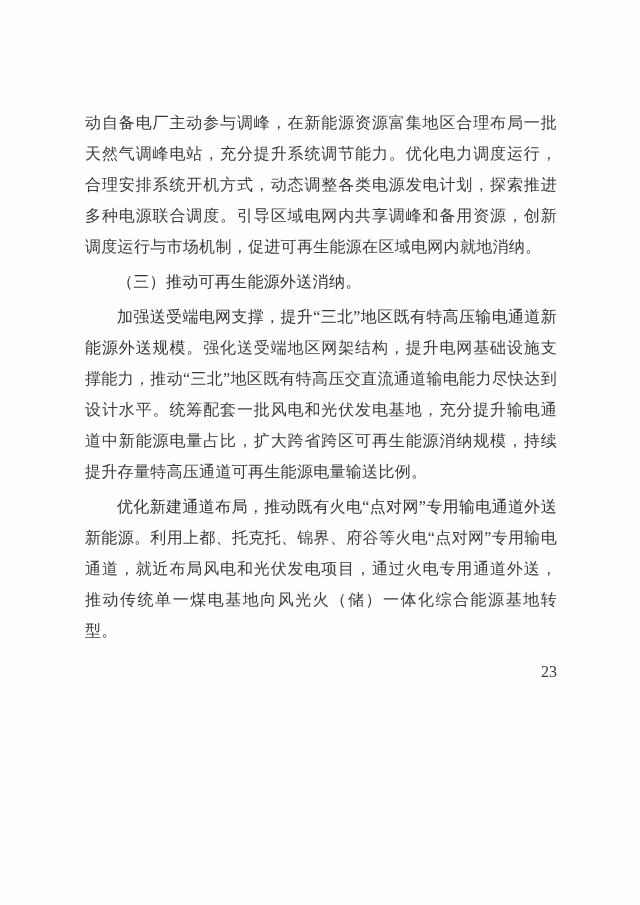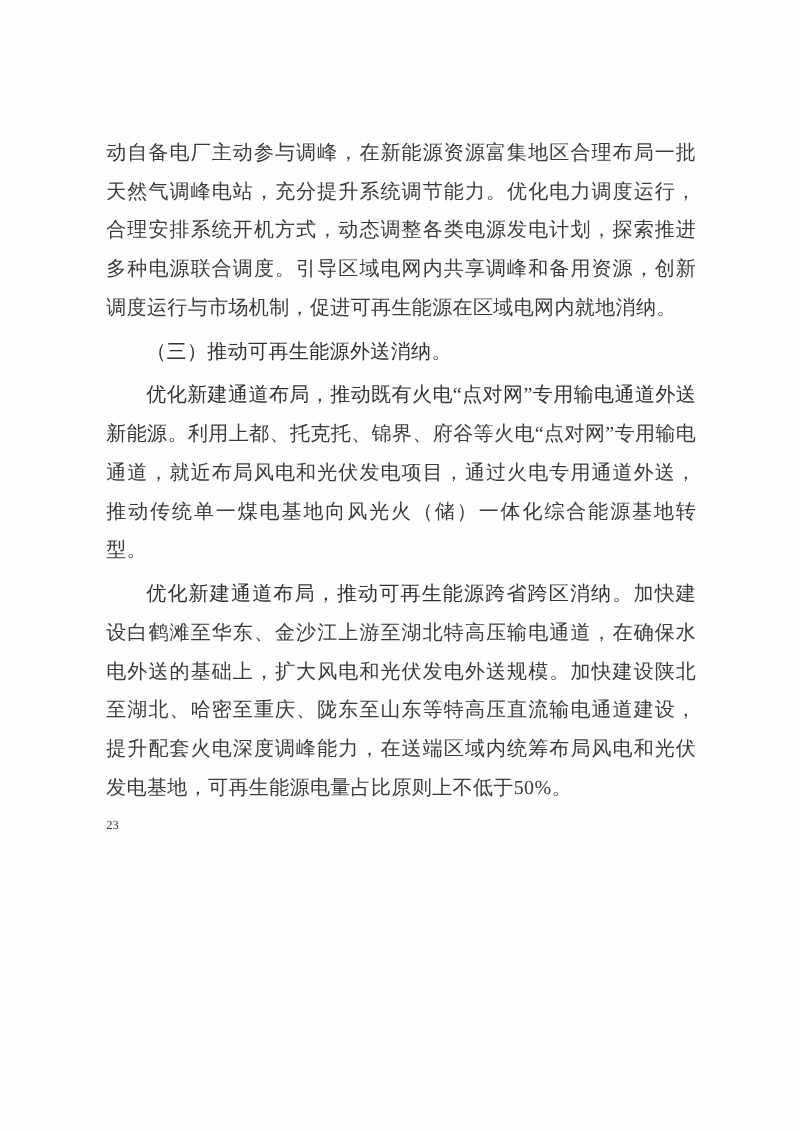--- a/index.html
+++ b/index.html
@@ -44,31 +44,31 @@
   }
   .seg-regular {
     font-weight: 400;
   }
   .heading-para {
     font-weight: 700;
     color: #333333;
   }
   .page-number {
     width: 472px;
-    margin-top: 9px;
-    text-align: left;
-    font-size: 10px;
+    margin-top: 17px;
+    text-align: right;
+    font-size: 16px;
     color: #3b3b3b;
     letter-spacing: 0;
   }
 </style>
 </head>
 <body>
 
 <div class="page">
   <div class="doc-body" id="doc-body">
       <p class="first"><span class="seg-regular">动自备电厂主动参与调峰，在新能源资源富集地区合理布局一批天然气调峰电站，充分提升系统调节能力。优化电力调度运行，合理安排系统开机方式，动态调整各类电源发电计划，探索推进多种电源联合调度。引导区域电网内共享调峰和备用资源，创新调度运行与市场机制，促进可再生能源在区域电网内就地消纳。</span></p>
       <p class="heading-para"><span class="seg-bold">（三）推动可再生能源外送消纳。</span></p>
+      <p><span class="seg-bold">加强送受端电网支撑，提升“三北”地区既有特高压输电通道新能源外送规模。</span><span class="seg-regular">强化送受端地区网架结构，提升电网基础设施支撑能力，推动“三北”地区既有特高压交直流通道输电能力尽快达到设计水平。统筹配套一批风电和光伏发电基地，充分提升输电通道中新能源电量占比，扩大跨省跨区可再生能源消纳规模，持续提升存量特高压通道可再生能源电量输送比例。</span></p>
       <p><span class="seg-bold">优化新建通道布局，推动既有火电“点对网”专用输电通道外送新能源。</span><span class="seg-regular">利用上都、托克托、锦界、府谷等火电“点对网”专用输电通道，就近布局风电和光伏发电项目，通过火电专用通道外送，推动传统单一煤电基地向风光火（储）一体化综合能源基地转型。</span></p>
-      <p><span class="seg-bold">优化新建通道布局，推动可再生能源跨省跨区消纳。</span><span class="seg-regular">加快建设白鹤滩至华东、金沙江上游至湖北特高压输电通道，在确保水电外送的基础上，扩大风电和光伏发电外送规模。加快建设陕北至湖北、哈密至重庆、陇东至山东等特高压直流输电通道建设，提升配套火电深度调峰能力，在送端区域内统筹布局风电和光伏发电基地，可再生能源电量占比原则上不低于50%。</span></p>
     </div>
   <div class="page-number">23</div>
 </div>
 
 </body></html>

